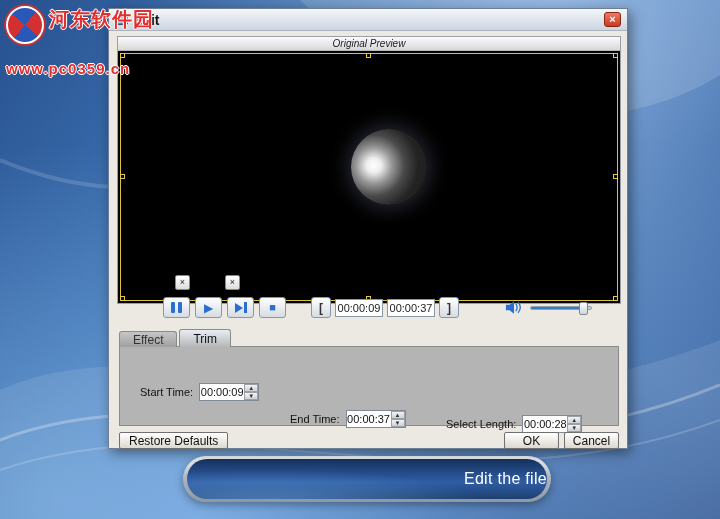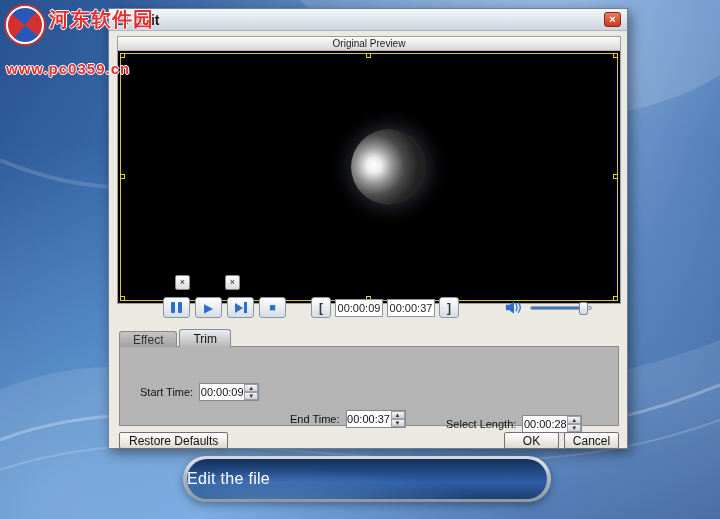--- a/index.html
+++ b/index.html
@@ -31,21 +31,21 @@
     background:linear-gradient(#f4f7fa,#ccd5e0); border-bottom:1px solid #aab4c0;
     display:flex; align-items:center; padding:0 6px; gap:5px; }
   .app-icon { width:13px; height:11px; border-radius:2px;
     background:linear-gradient(135deg,#9fb6d4,#46648e); border:1px solid #3a506f; }
   .title-text { font-size:14px; font-weight:bold; color:#1a1a1a; }
   .close-btn { margin-left:auto; width:17px; height:15px; cursor:pointer;
     background:linear-gradient(#ef7a62,#c63b22); border:1px solid #8d2410; border-radius:3px;
     color:#fff; font-size:11px; line-height:13px; text-align:center; font-weight:bold; }
 
   
-  .previews { position:absolute; top:27px; left:8px; width:504px; height:268px; display:flex; gap:4px; }
+  .previews { position:absolute; top:27px; left:8px; width:504px; height:268px; display:flex; gap:4px;font-style:italic; }
   .preview-panel { flex:1; display:flex; flex-direction:column; border:1px solid #9aa0a8; background:#e8e8e8; }
   .preview-header { height:14px; display:flex; align-items:center; justify-content:center;
     font-size:10px; color:#222; background:linear-gradient(#fbfbfb,#d8d8d8); border-bottom:1px solid #b8b8b8; }
   .video { position:relative; flex:1; background:#000; overflow:hidden; }
   .moon { position:absolute; width:76px; height:76px; border-radius:50%;
     background:radial-gradient(circle at 30% 48%, #ffffff 0%, #eeeeee 11%, #989898 27%, #4a4a4a 46%, #242424 66%, #171717 100%);
     box-shadow:0 0 20px 3px rgba(190,200,255,0.22); }
   .crop { position:absolute; inset:2px; border:1px solid rgba(232,204,60,.95); }
   .handle { position:absolute; width:5px; height:5px; border:1px solid #e8cc3c; background:transparent; }
   .h-tl{left:-1px;top:-1px} .h-tm{left:calc(50% - 3px);top:-1px} .h-tr{right:-1px;top:-1px}
@@ -118,21 +118,21 @@
   .btn-restore { left:10px; top:423px; padding:0 9px; }
   .btn-ok { left:395px; top:423px; width:55px; }
   .btn-cancel { left:455px; top:423px; width:55px; }
 
   
   .banner-outer { position:absolute; left:183px; top:456px; width:368px; height:46px; border-radius:23px; z-index:2;
     background:linear-gradient(#f4f6f9,#b0b8c2 45%,#8d97a3); box-shadow:0 3px 8px rgba(0,0,0,.35); }
   .banner-inner { position:absolute; left:4px; right:4px; top:3px; bottom:3px; border-radius:20px;
     background:radial-gradient(ellipse at 22% 115%, rgba(120,180,240,.55), transparent 55%),
                linear-gradient(#16335f,#2f5da5 58%,#1d406f);
-    display:flex; align-items:center; justify-content:flex-start; }
+    display:flex; align-items:center; justify-content:flex-end; }
   .banner-text { color:#fff; font-size:16px; letter-spacing:.3px; }
 </style>
 </head>
 <body>
 
 <div class="desktop">
   <div class="bg-sheen"></div>
   <svg class="bg-waves" width="720" height="519" viewBox="0 0 720 519">
     <path d="M0,390 C180,310 380,470 720,340 L720,519 L0,519 Z" fill="rgba(255,255,255,0.10)"></path>
     <path d="M0,440 C210,360 430,505 720,385" stroke="rgba(255,255,255,0.28)" stroke-width="3" fill="none"></path>

